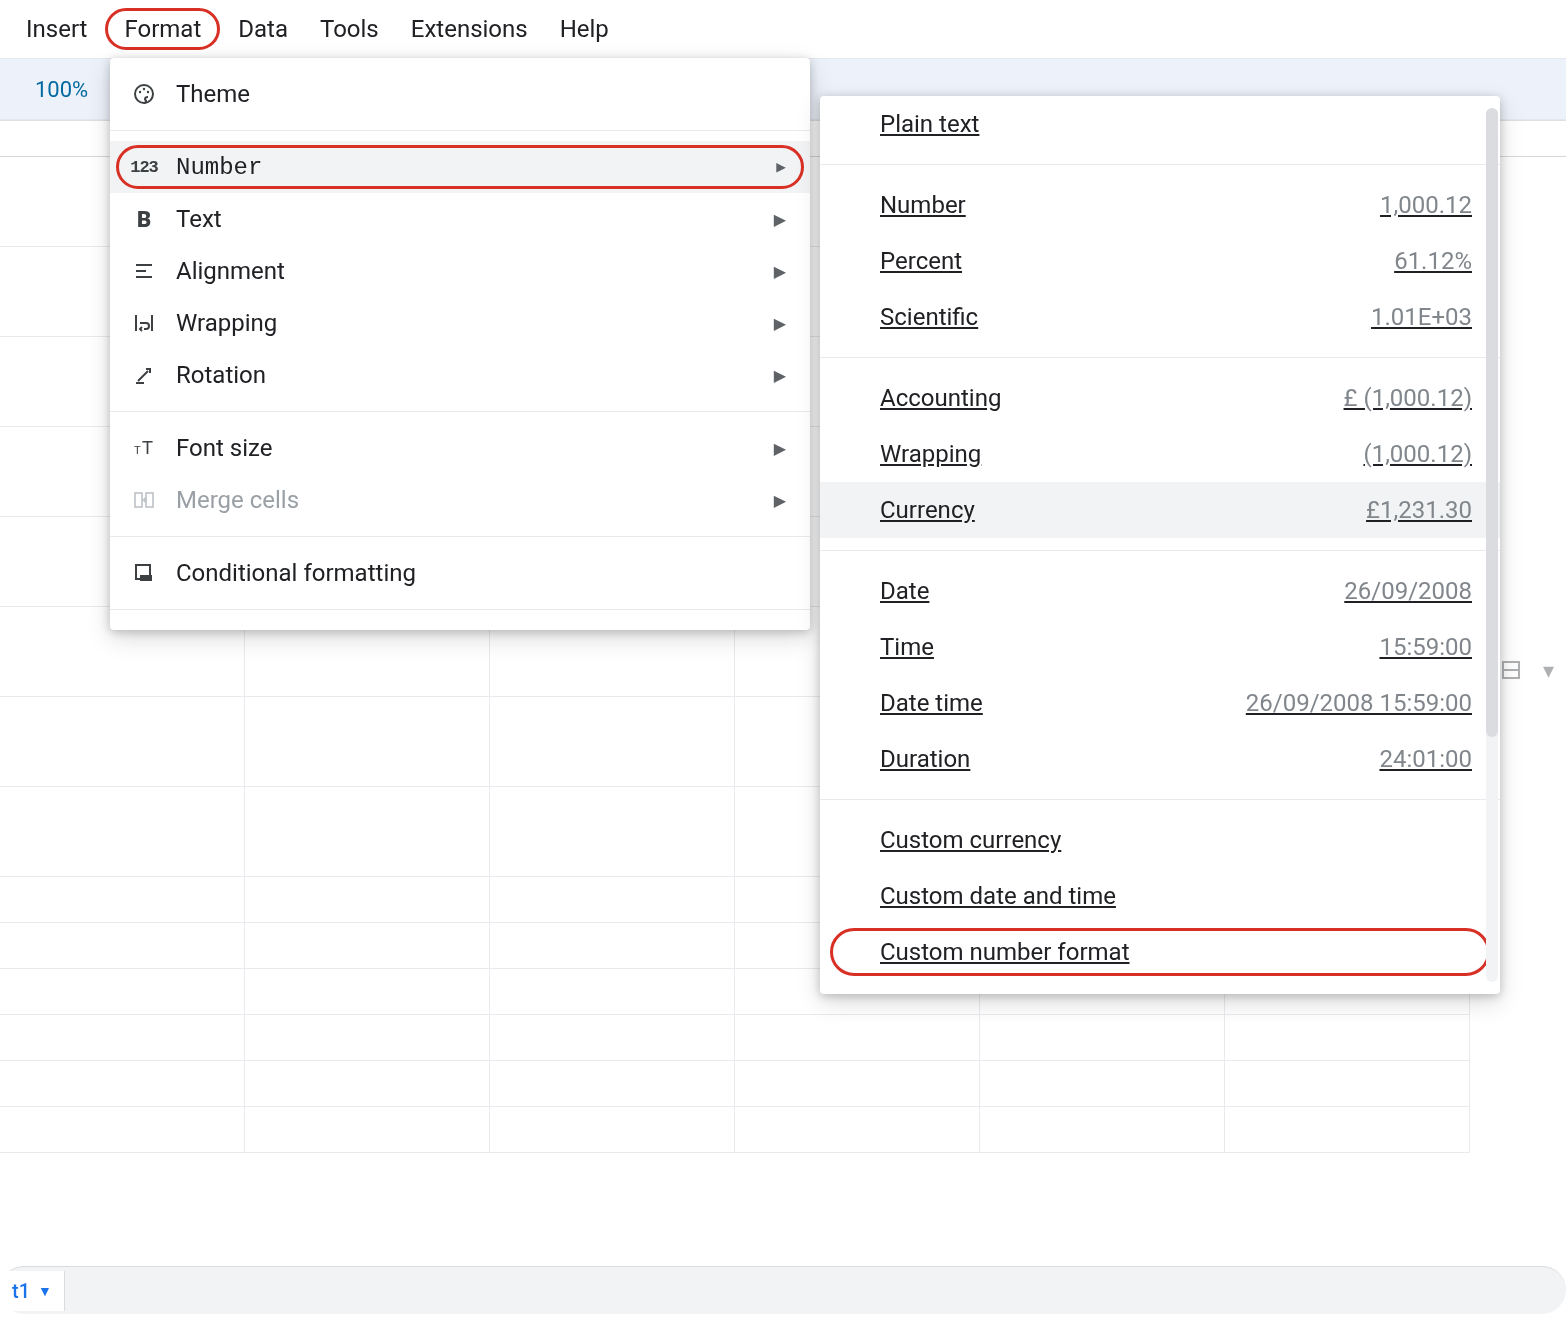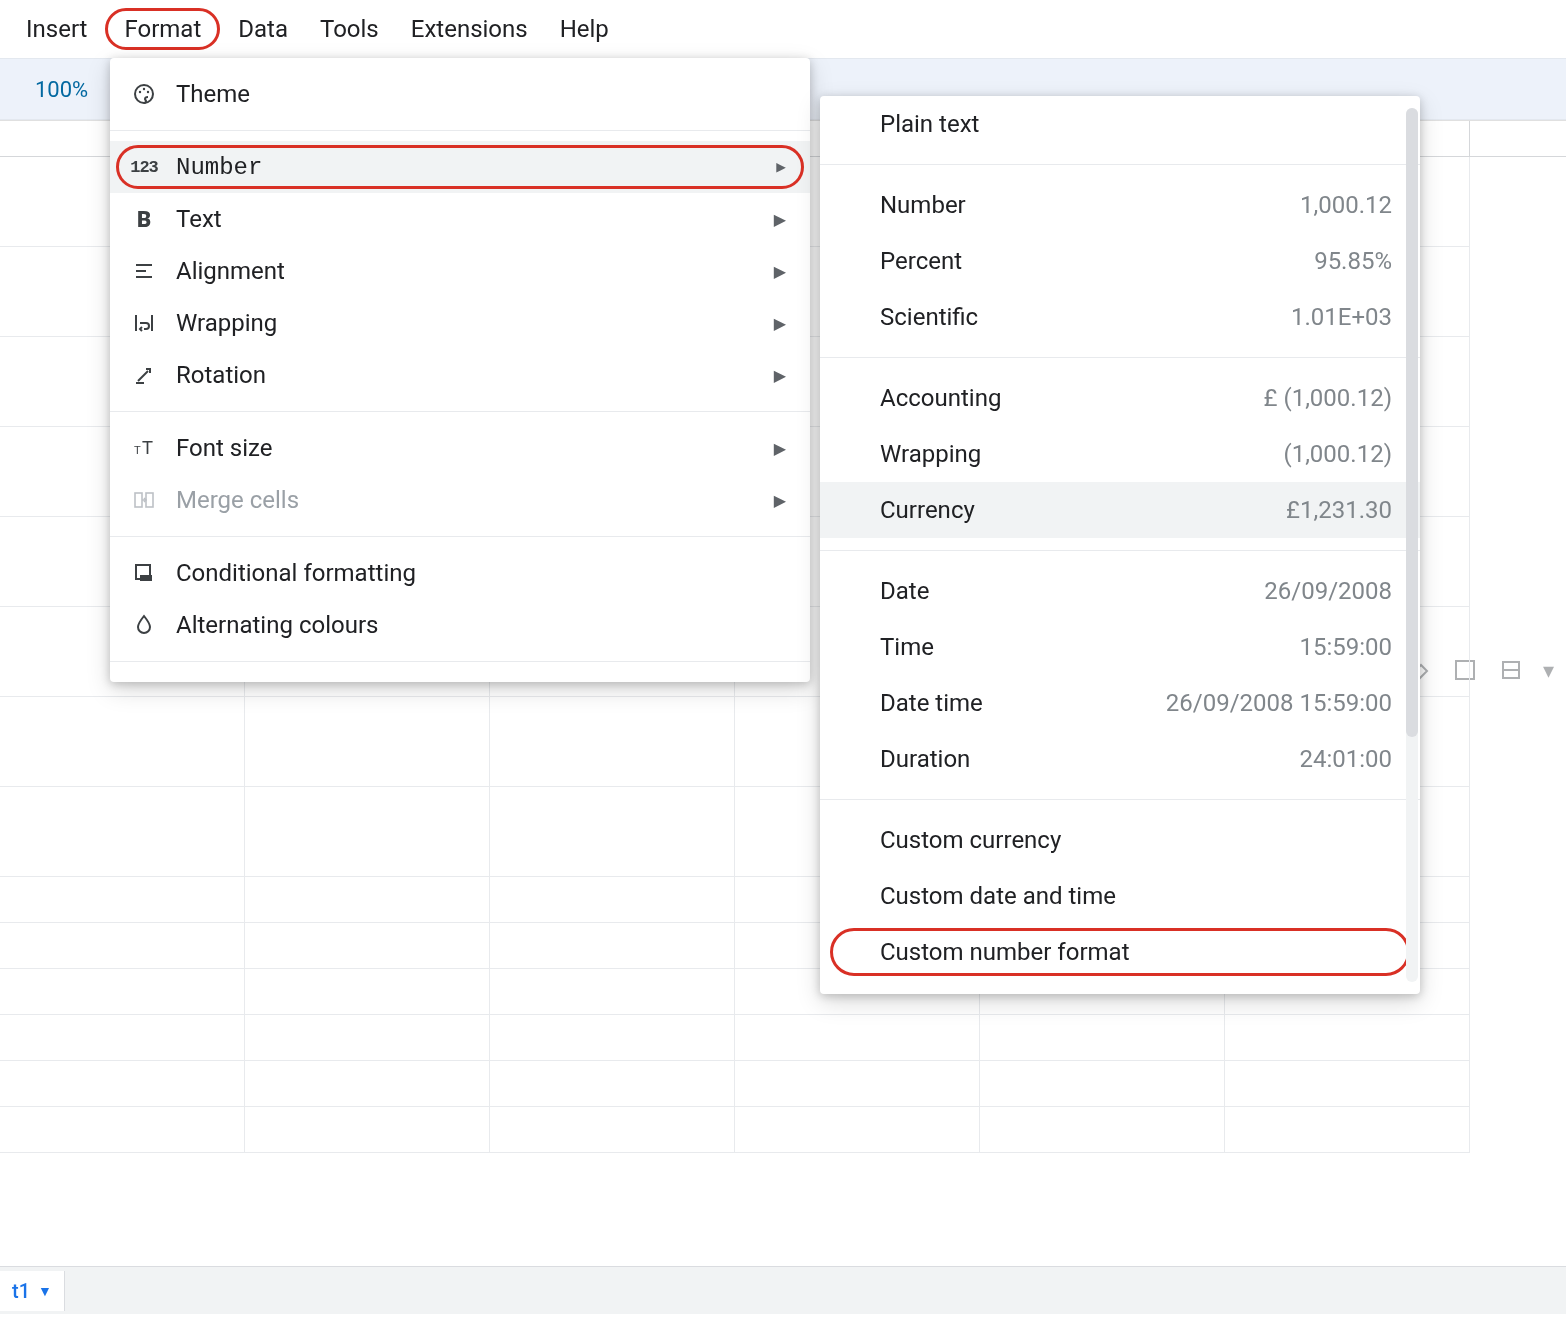--- a/index.html
+++ b/index.html
@@ -84,20 +84,21 @@
   
   .bottom-tabs {
     position: absolute;
     bottom: 26px;
     left: 0;
     height: 48px;
     display:flex;align-items:center;
     background:#f1f3f4;
     width:100%;
     border-top:1px solid #dadce0;
+    border-radius:24px;
   }
   .sheet-tab {
     display:flex;align-items:center;gap:8px;
     padding: 8px 12px;
     background:#fff;
     border-right:1px solid #dadce0;
     color:#1a73e8;
     font-size:20px;
     font-weight:500;
   }
@@ -154,26 +155,27 @@
     border:3px solid #d93025;
     border-radius:26px;
     pointer-events:none;
   }
 
   
   .submenu {
     position:absolute;
     top: 96px;
     left: 820px;
-    width: 600px;
+    width: 680px;
     background:#fff;
     box-shadow: 0 2px 10px rgba(0,0,0,.2), 0 8px 24px rgba(0,0,0,.15);
     border-radius:4px;
     z-index:11;
     padding-bottom: 14px;
+    text-decoration: underline;
   }
   .sm-row {
     display:flex;
     align-items:center;
     justify-content:space-between;
     height:56px;
     padding: 0 28px 0 60px;
     font-size:24px;
     color:#202124;
     cursor:pointer;
@@ -482,43 +484,35 @@
     <div class="dd-sep"></div>
     <div class="dd-row">
       <span class="icon">
         <svg width="24" height="24" viewBox="0 0 24 24" fill="none" stroke="currentColor" stroke-width="2">
           <rect x="4" y="4" width="14" height="14"></rect>
           <rect x="8" y="14" width="12" height="6" fill="currentColor" stroke="none"></rect>
         </svg>
       </span>
       <span class="label">Conditional formatting</span>
     </div>
-    <div class="dd-row">
-      <span class="icon">
-        <svg width="24" height="24" viewBox="0 0 24 24" fill="none" stroke="currentColor" stroke-width="2">
-          <path d="M12 3 C8 8 6 11 6 14a6 6 0 0 0 12 0c0-3-2-6-6-11z"></path>
-        </svg>
-      </span>
-      <span class="label">Alternating colours</span>
-    </div>
     <div class="dd-sep"></div>
   </div>
 
 <div class="submenu" id="number-submenu">
   <div class="sm-row">
       <span>Plain text</span>
     </div>
     <div class="sm-sep"></div>
     <div class="sm-row">
       <span>Number</span>
       <span class="example">1,000.12</span>
     </div>
     <div class="sm-row">
       <span>Percent</span>
-      <span class="example">95.85%</span>
+      <span class="example">61.12%</span>
     </div>
     <div class="sm-row">
       <span>Scientific</span>
       <span class="example">1.01E+03</span>
     </div>
     <div class="sm-sep"></div>
     <div class="sm-row">
       <span>Accounting</span>
       <span class="example">£ (1,000.12)</span>
     </div>

